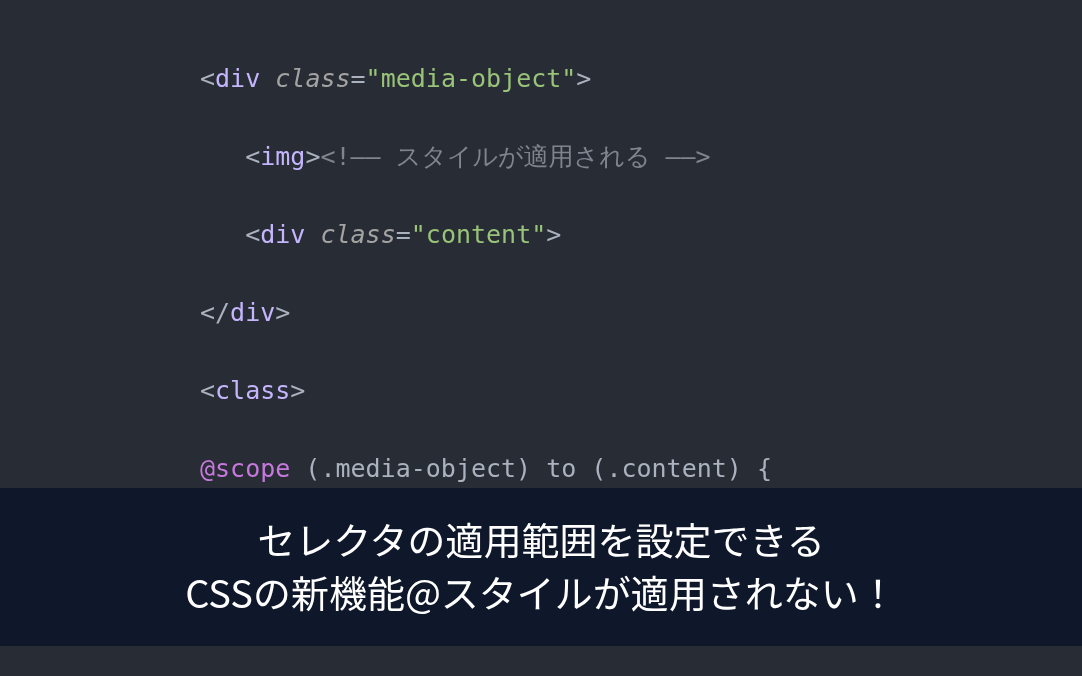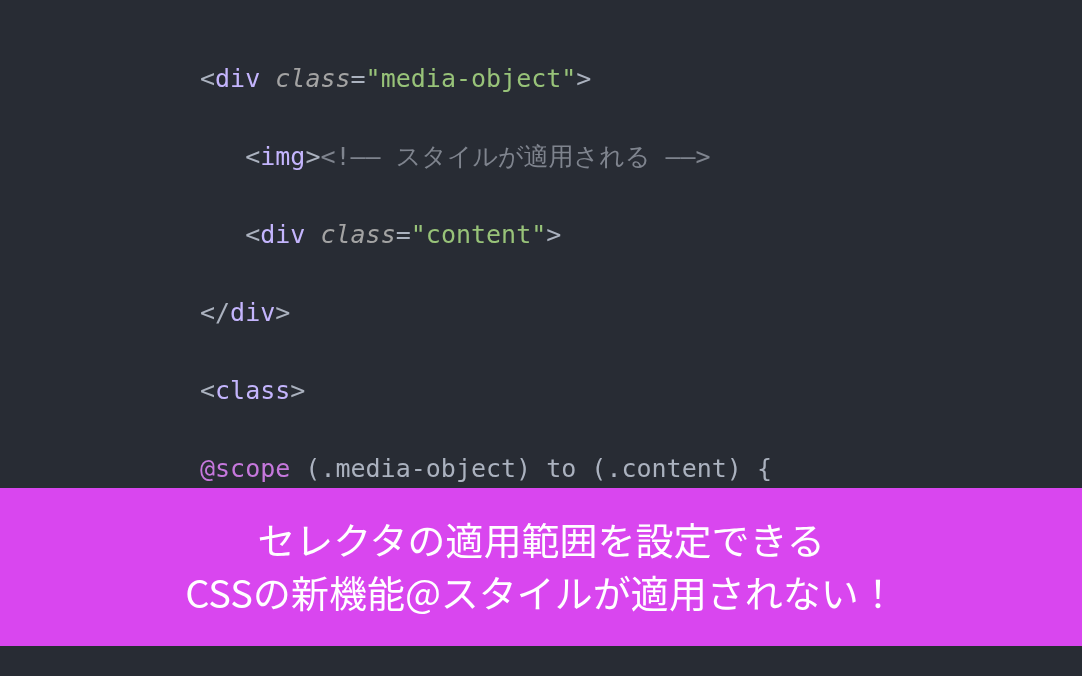--- a/index.html
+++ b/index.html
@@ -25,21 +25,21 @@
   .c-comment { color: #7f848e; }
   .c-keyword { color: #c678dd; }
   .c-selector { color: #abb2bf; }
   .c-selname { color: #e06c75; }
   .c-brace { color: #abb2bf; }
   .banner {
     position: absolute;
     left: 0;
     right: 0;
     bottom: 30px;
-    background: #d946ef;
+    background: #0f172a;
     color: #ffffff;
     text-align: center;
     padding: 24px 20px 28px 20px;
     font-family: "Hiragino Sans", "Noto Sans JP", "Yu Gothic", sans-serif;
     font-size: 38px;
     line-height: 1.4;
     font-weight: 400;
   }
 </style>
 </head>

